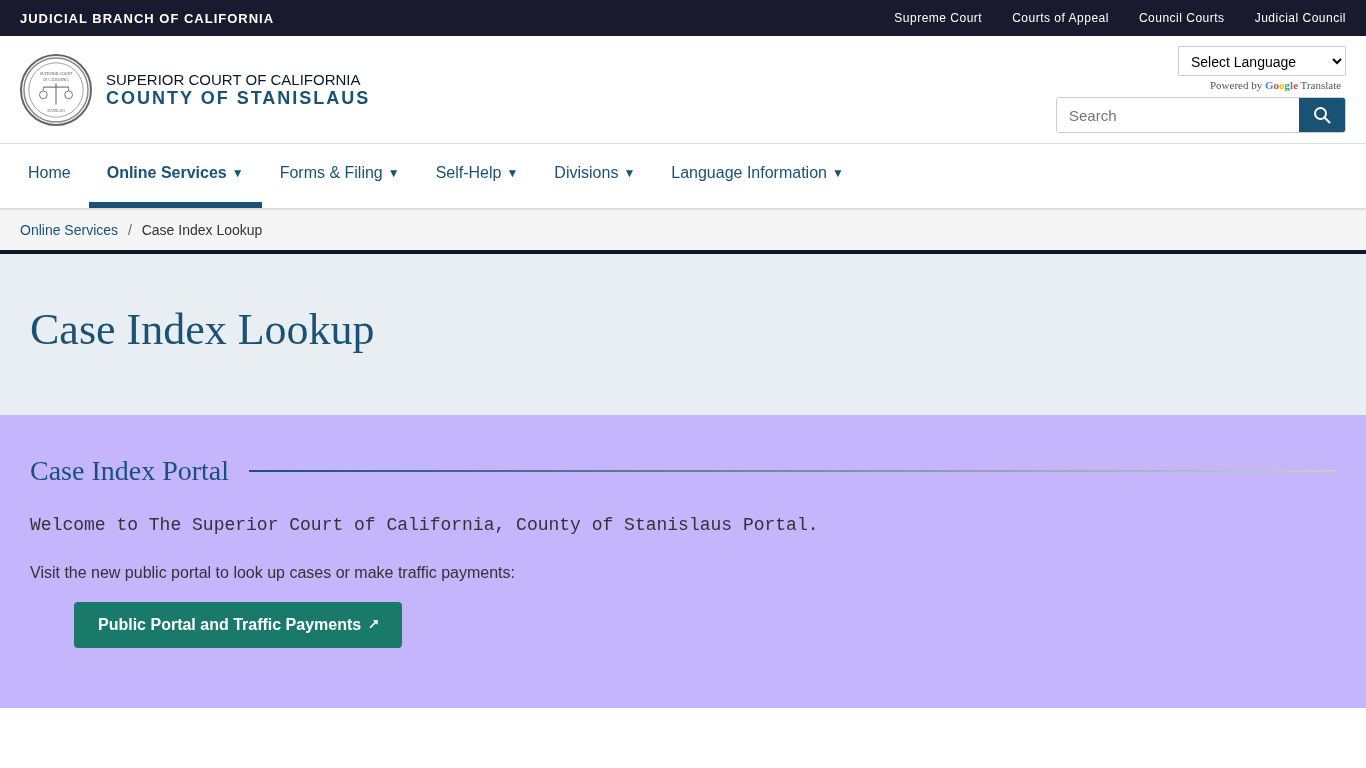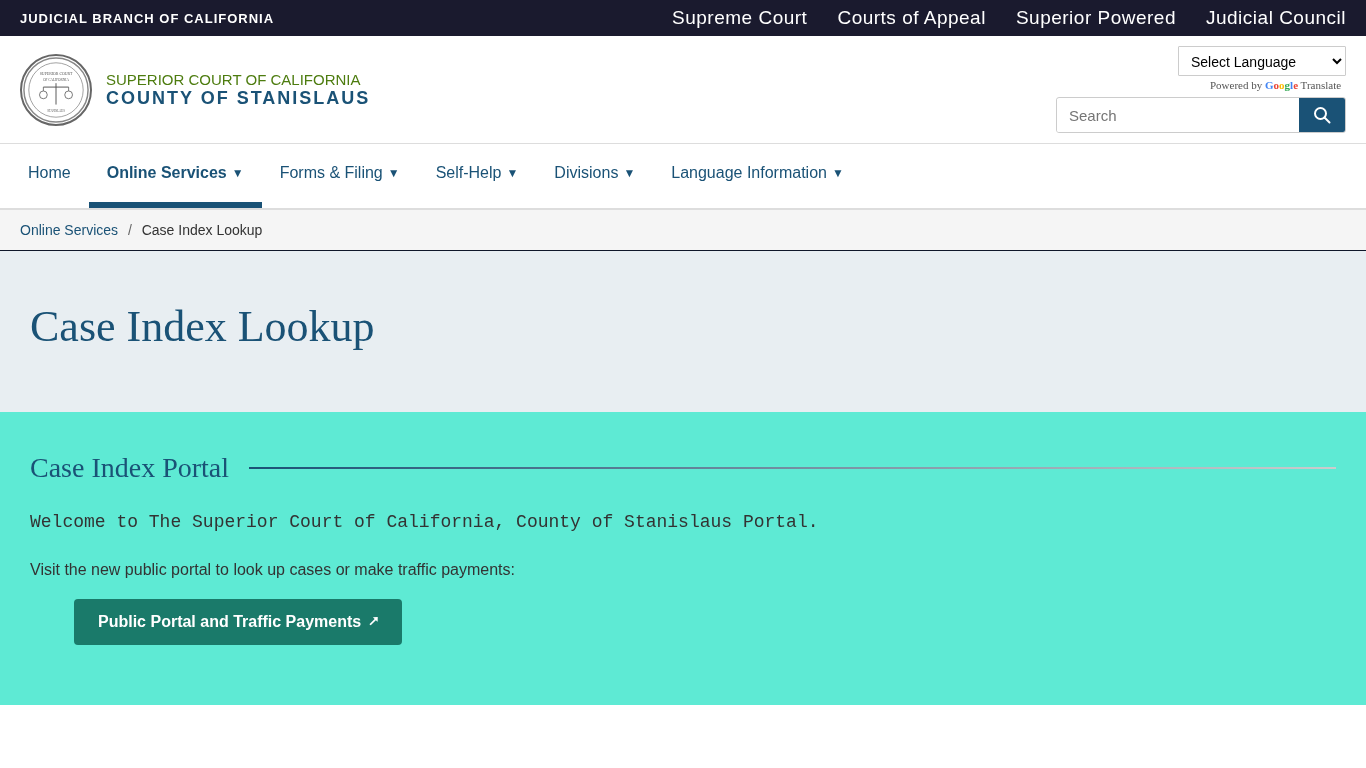--- a/index.html
+++ b/index.html
@@ -18,21 +18,21 @@
       justify-content: space-between;
       height: 36px;
       letter-spacing: 0.5px;
     }
     .top-bar-left { text-transform: uppercase; letter-spacing: 1px; }
     .top-bar-links { display: flex; gap: 30px; }
     .top-bar-links a {
       color: #fff;
       text-decoration: none;
       font-weight: normal;
-      font-size: 19px;
+      font-size: 12px;
     }
 
     
     .header {
       background: #fff;
       padding: 10px 20px;
       display: flex;
       align-items: center;
       justify-content: space-between;
       border-bottom: 1px solid #ddd;
@@ -54,21 +54,21 @@
       color: #444;
       text-align: center;
       overflow: hidden;
       flex-shrink: 0;
     }
     .logo-circle svg { width: 70px; height: 70px; }
     .header-title { display: flex; flex-direction: column; }
     .header-title-top {
       font-family: Arial, sans-serif;
       font-size: 15px;
-      color: #4d7c0f;
+      color: #0f172a;
       font-weight: normal;
     }
     .header-title-bottom {
       font-family: Arial, sans-serif;
       font-size: 18px;
       color: #1a5276;
       font-weight: bold;
       letter-spacing: 2px;
       text-transform: uppercase;
     }
@@ -172,21 +172,21 @@
       color: #1a5276;
     }
 
     
     .breadcrumb {
       padding: 12px 20px;
       font-family: Arial, sans-serif;
       font-size: 14px;
       color: #1a5276;
       background: #f5f5f5;
-      border-bottom: 1px solid #0f172a;
+      border-bottom: 4px solid #0f172a;
     }
     .breadcrumb a {
       color: #1a5276;
       text-decoration: none;
     }
     .breadcrumb-sep { margin: 0 6px; color: #666; }
     .breadcrumb-current { color: #333; }
 
     
     .page-hero {
@@ -196,21 +196,21 @@
     .page-title {
       font-family: Georgia, serif;
       font-size: 44px;
       color: #1a5276;
       font-weight: normal;
     }
 
     
     .content-area {
       padding: 40px 30px 60px 30px;
-      background: #5eead4;
+      background: #c4b5fd;
     }
     .section-title {
       font-family: Georgia, serif;
       font-size: 28px;
       color: #1a5276;
       font-weight: normal;
       display: flex;
       align-items: center;
       gap: 20px;
       margin-bottom: 24px;
@@ -254,21 +254,21 @@
     }
   </style>
 </head>
 <body>
 
 <div class="top-bar">
   <span class="top-bar-left">JUDICIAL BRANCH OF CALIFORNIA</span>
   <div class="top-bar-links">
     <a href="#">Supreme Court</a>
     <a href="#">Courts of Appeal</a>
-    <a href="#">Superior Powered</a>
+    <a href="#">Council Courts</a>
     <a href="#">Judicial Council</a>
   </div>
 </div>
 
 <div class="header">
   <div class="header-left">
     <div class="logo-circle">
       <svg viewBox="0 0 70 70" xmlns="http://www.w3.org/2000/svg">
         <circle cx="35" cy="35" r="33" fill="none" stroke="#888" stroke-width="1.5"></circle>
         <circle cx="35" cy="35" r="28" fill="none" stroke="#888" stroke-width="0.8"></circle>

